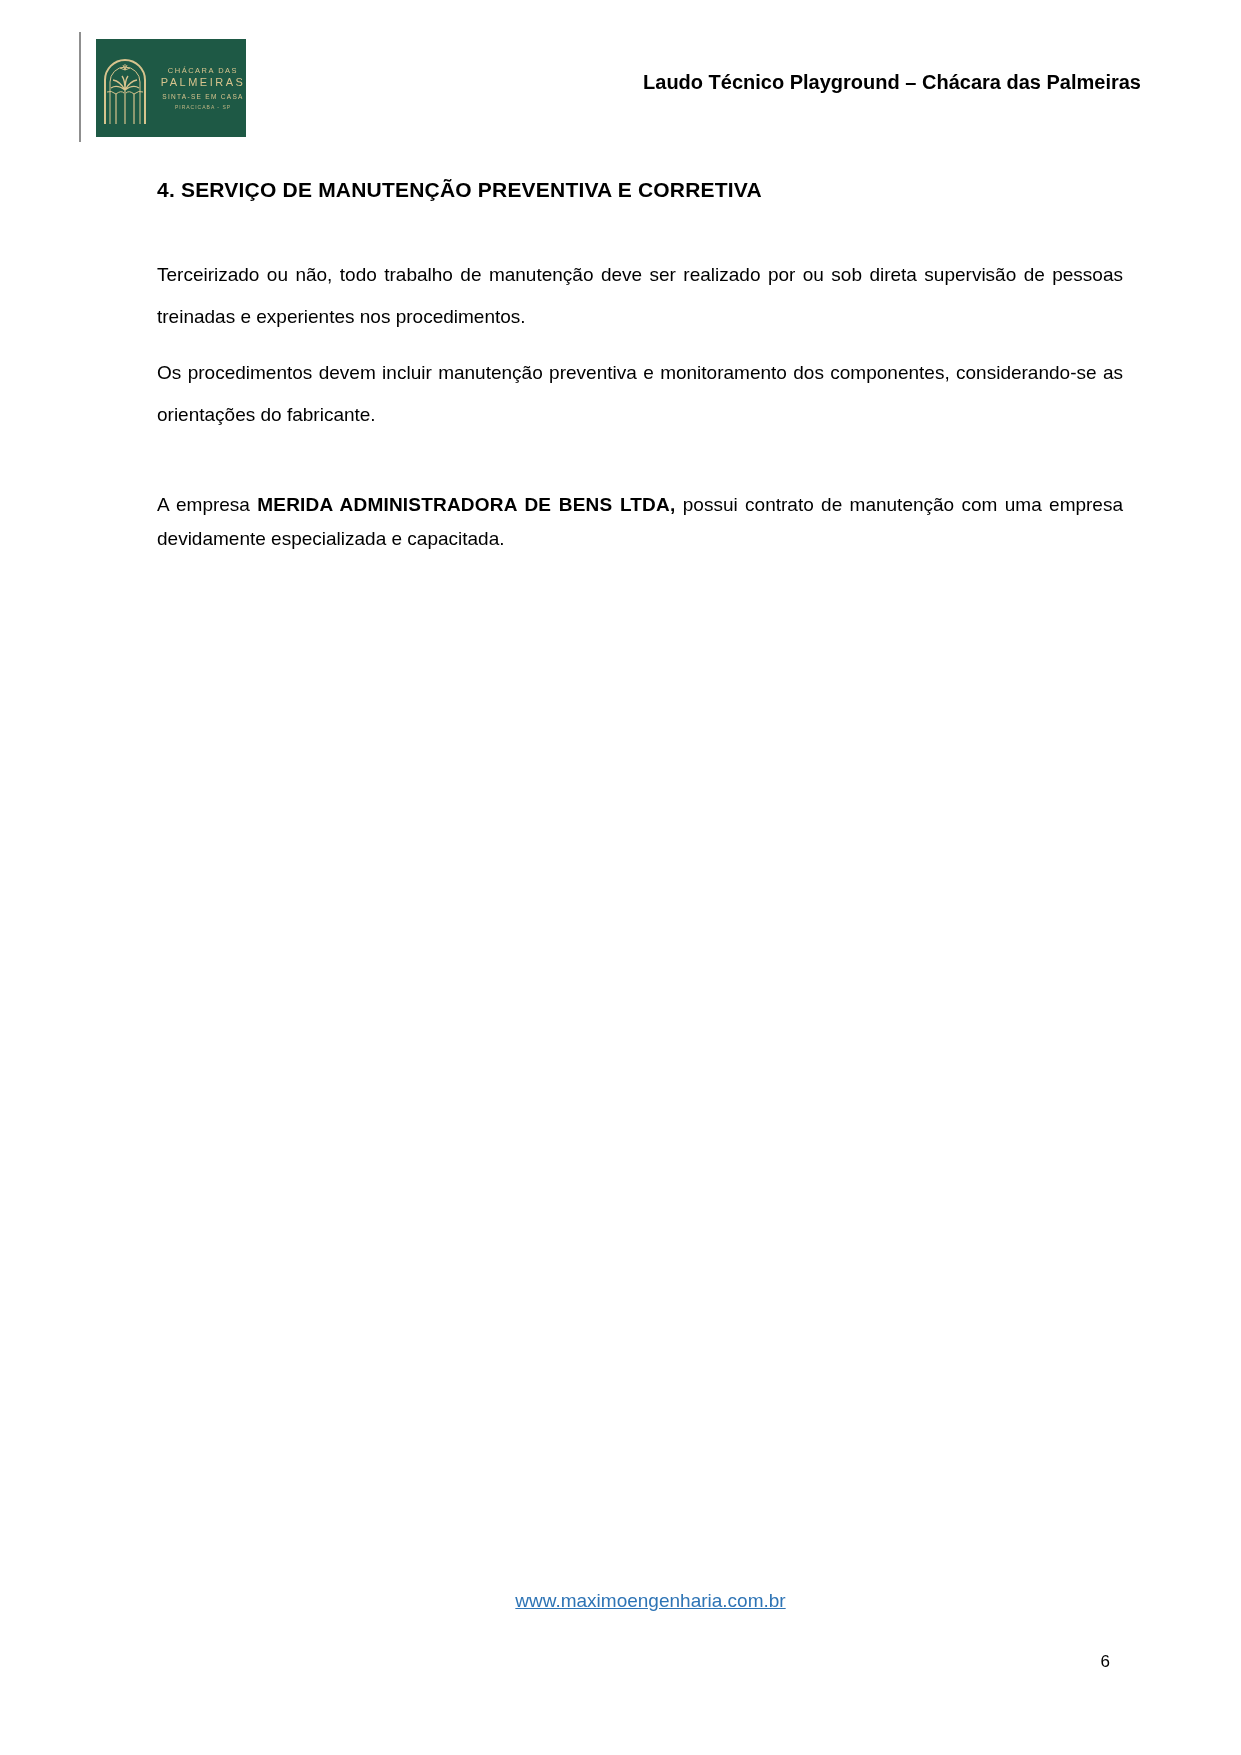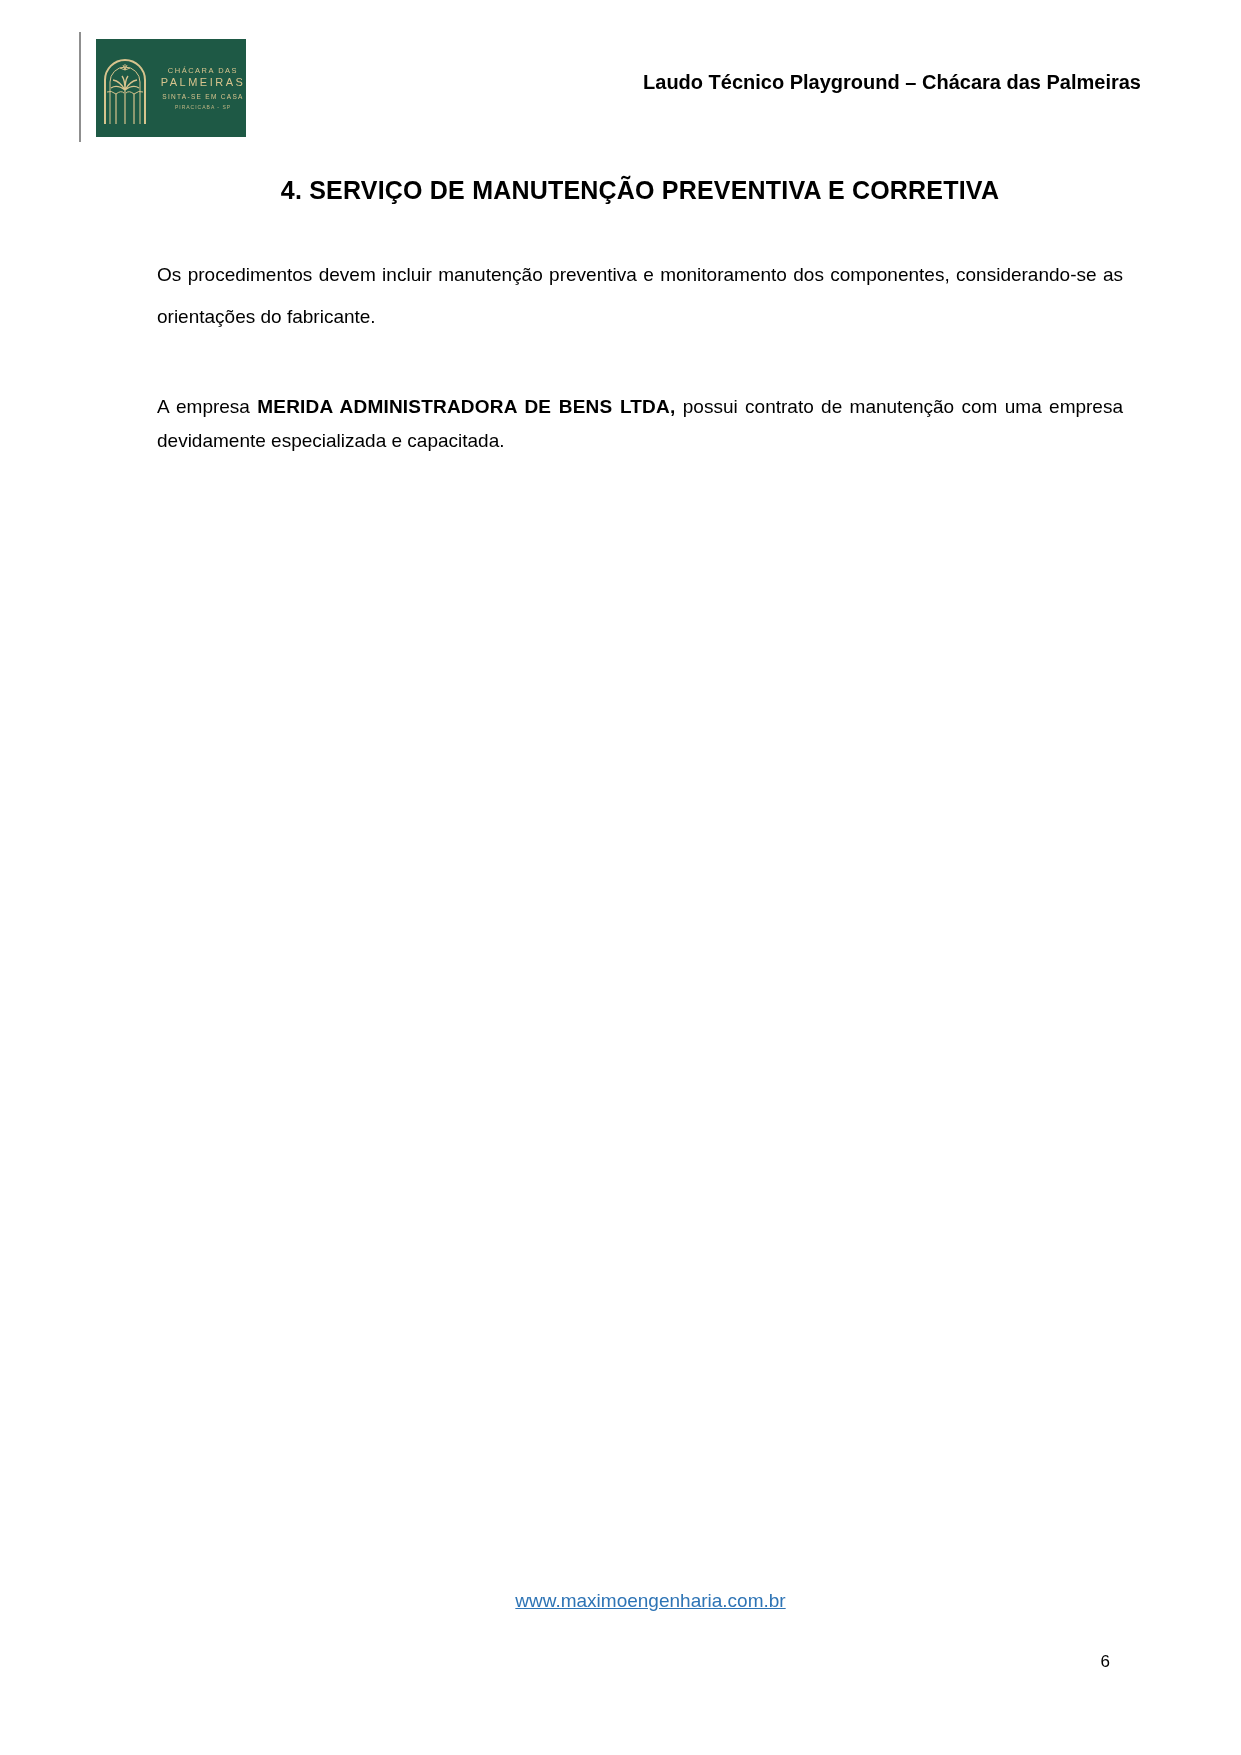--- a/index.html
+++ b/index.html
@@ -26,23 +26,22 @@
   .doc-title{
     position:absolute;left:145px;right:100px;top:68px;text-align:right;
     font-weight:bold;font-size:20px;line-height:28px;
   }
   
   .content{
     position:absolute;left:157px;right:118px;top:176px;
     font-size:19px;
   }
   .section-heading{
-    font-size:25px;font-weight:bold;margin:0 0 50px 0;line-height:28px;
+    font-size:21px;font-weight:bold;margin:0 0 50px 0;line-height:28px;
     letter-spacing:.2px;
-    text-align:center;
   }
   .content p{
     margin:0 0 14px 0;line-height:42px;text-align:justify;
   }
   .content p.closing{
     margin-top:52px;line-height:34px;
   }
   .closing b{letter-spacing:.2px;}
   
   .footer{
@@ -81,20 +80,21 @@
     <div class="logo-line3">SINTA-SE EM CASA</div>
     <div class="logo-line4">PIRACICABA - SP</div>
   </span>
 </div>
 
 <div class="doc-title">Laudo Técnico Playground – Chácara das Palmeiras</div>
 
 <div class="content">
   <h2 class="section-heading">4. SERVIÇO DE MANUTENÇÃO PREVENTIVA E CORRETIVA</h2>
 
+  <p>Terceirizado ou não, todo trabalho de manutenção deve ser realizado por ou sob direta supervisão de pessoas treinadas e experientes nos procedimentos.</p>
   <p>Os procedimentos devem incluir manutenção preventiva e monitoramento dos componentes, considerando-se as orientações do fabricante.</p>
 
   <p class="closing"><span>A empresa </span><b>MERIDA ADMINISTRADORA DE BENS LTDA,</b><span> possui contrato de manutenção com uma empresa devidamente especializada e capacitada.</span></p>
 </div>
 
 <div class="footer">
   <div><a class="footer-link">www.maximoengenharia.com.br</a></div>
 </div>
 
 <div class="page-number">6</div>

